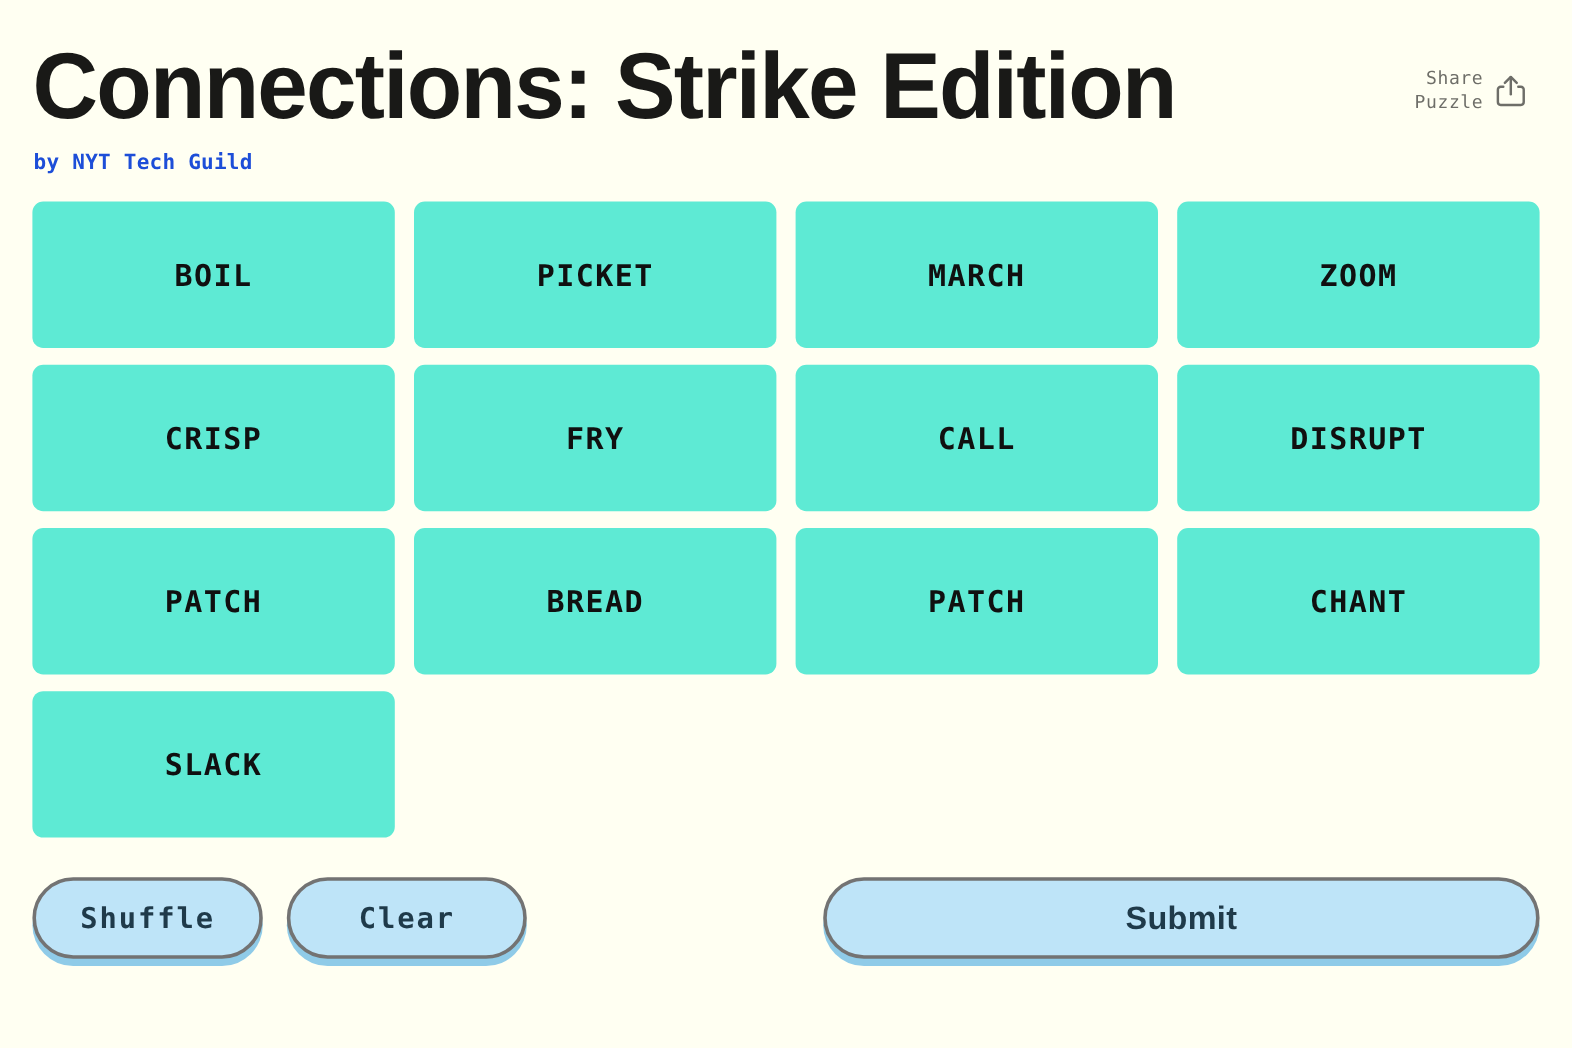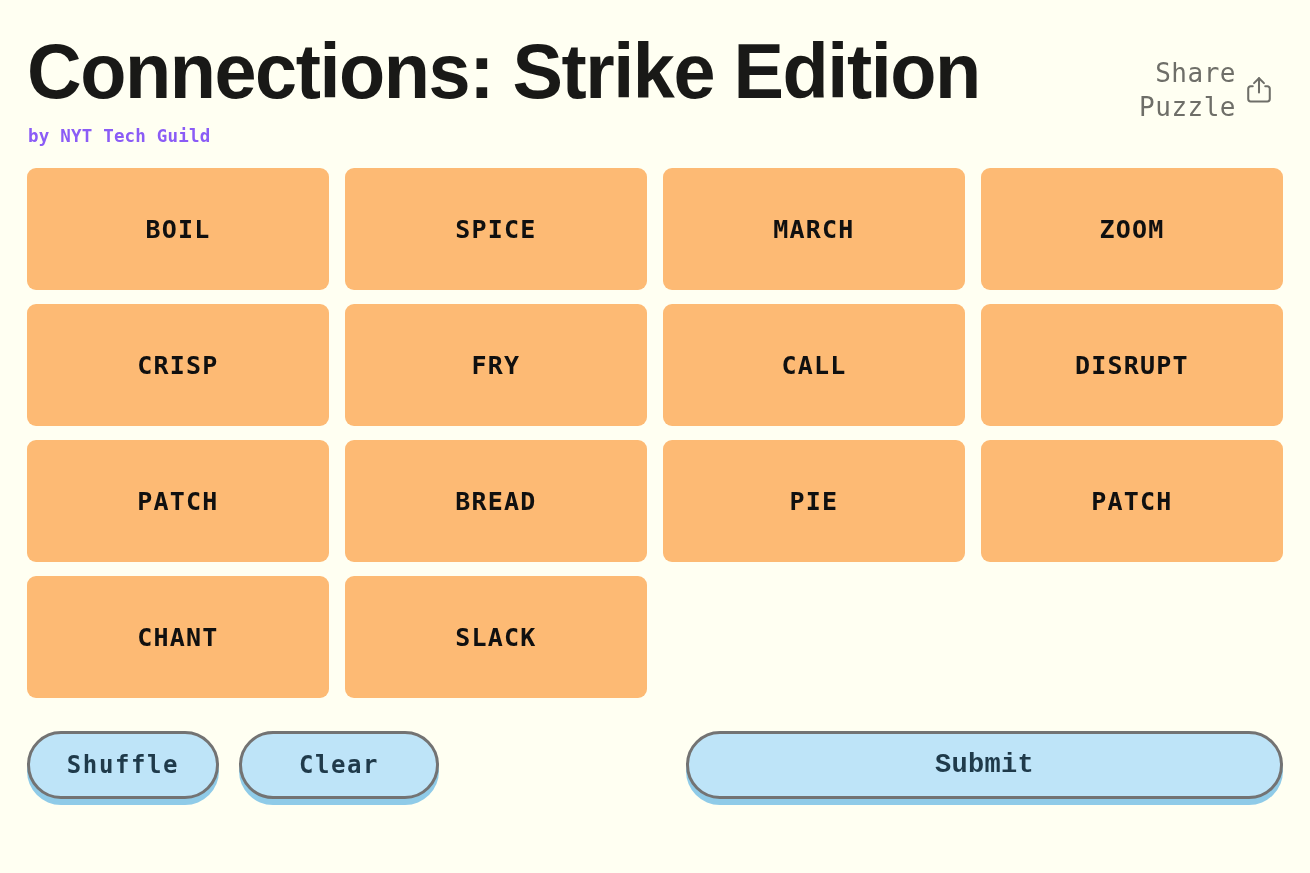--- a/index.html
+++ b/index.html
@@ -46,38 +46,38 @@
     white-space: nowrap;
     transform: scaleX(0.97);
     transform-origin: left center;
   }
 
   .page-subtitle {
     font-family: "DejaVu Sans Mono", monospace;
     font-weight: bold;
     font-size: 17.5px;
     letter-spacing: 0.2px;
-    color: #8b5cf6;
+    color: #1d4ed8;
     margin: 18px 0 0 1px;
     white-space: nowrap;
   }
 
   .share-block {
     display: flex;
     align-items: center;
     gap: 10px;
     margin-top: 22px;
     margin-right: 11px;
     cursor: pointer;
     user-select: none;
   }
 
   .share-label {
     font-family: "DejaVu Sans Mono", monospace;
-    font-size: 26px;
+    font-size: 15px;
     line-height: 1.32;
     letter-spacing: 0.5px;
     color: #6E6E68;
     text-align: right;
     white-space: pre-line;
   }
 
   .share-icon {
     display: block;
     width: 26px;
@@ -88,21 +88,21 @@
   
   .grid {
     display: grid;
     grid-template-columns: repeat(4, 1fr);
     grid-auto-rows: 122px;
     gap: 14px 16px;
     margin-top: 22px;
   }
 
   .tile {
-    background: #fdba74;
+    background: #5eead4;
     border: none;
     border-radius: 9px;
     display: flex;
     align-items: center;
     justify-content: center;
     cursor: pointer;
     padding: 0;
     font-family: "DejaVu Sans Mono", monospace;
     font-weight: bold;
     font-size: 25px;
@@ -140,21 +140,21 @@
     font-size: 24px;
     letter-spacing: 1.6px;
   }
 
   .btn-shuffle { width: 192px; }
   .btn-clear   { width: 200px; margin-left: 20px; }
 
   .btn-submit {
     margin-left: auto;
     width: 597px;
-    font-family: Liberation Mono, monospace;
+    font-family: Liberation Sans, sans-serif;
     font-weight: bold;
     font-size: 27px;
     letter-spacing: 0.3px;
   }
 </style>
 </head>
 <body>
 
 <div id="app">
 
@@ -172,30 +172,29 @@
         <path d="M12 2.2 L12 15.4" stroke="#6E6E68" stroke-width="1.9" stroke-linecap="round"></path>
         <path d="M7.4 6.6 L12 2.0 L16.6 6.6" stroke="#6E6E68" stroke-width="1.9" stroke-linecap="round" stroke-linejoin="round"></path>
         <path d="M6.2 9.6 L4.2 9.6 A2.2 2.2 0 0 0 2 11.8 L2 21.4 A2.2 2.2 0 0 0 4.2 23.6 L19.8 23.6 A2.2 2.2 0 0 0 22 21.4 L22 11.8 A2.2 2.2 0 0 0 19.8 9.6 L17.8 9.6" stroke="#6E6E68" stroke-width="1.9" stroke-linecap="round" stroke-linejoin="round"></path>
       </svg>
     </div>
 
   </div>
 
   <div class="grid">
     <button class="tile">BOIL</button>
-    <button class="tile">SPICE</button>
+    <button class="tile">PICKET</button>
     <button class="tile">MARCH</button>
     <button class="tile">ZOOM</button>
     <button class="tile">CRISP</button>
     <button class="tile">FRY</button>
     <button class="tile">CALL</button>
     <button class="tile">DISRUPT</button>
     <button class="tile">PATCH</button>
     <button class="tile">BREAD</button>
-    <button class="tile">PIE</button>
     <button class="tile">PATCH</button>
     <button class="tile">CHANT</button>
     <button class="tile">SLACK</button>
   </div>
 
   <div class="controls">
     <button class="btn btn-mono btn-shuffle">Shuffle</button>
     <button class="btn btn-mono btn-clear">Clear</button>
     <button class="btn btn-submit">Submit</button>
   </div>

